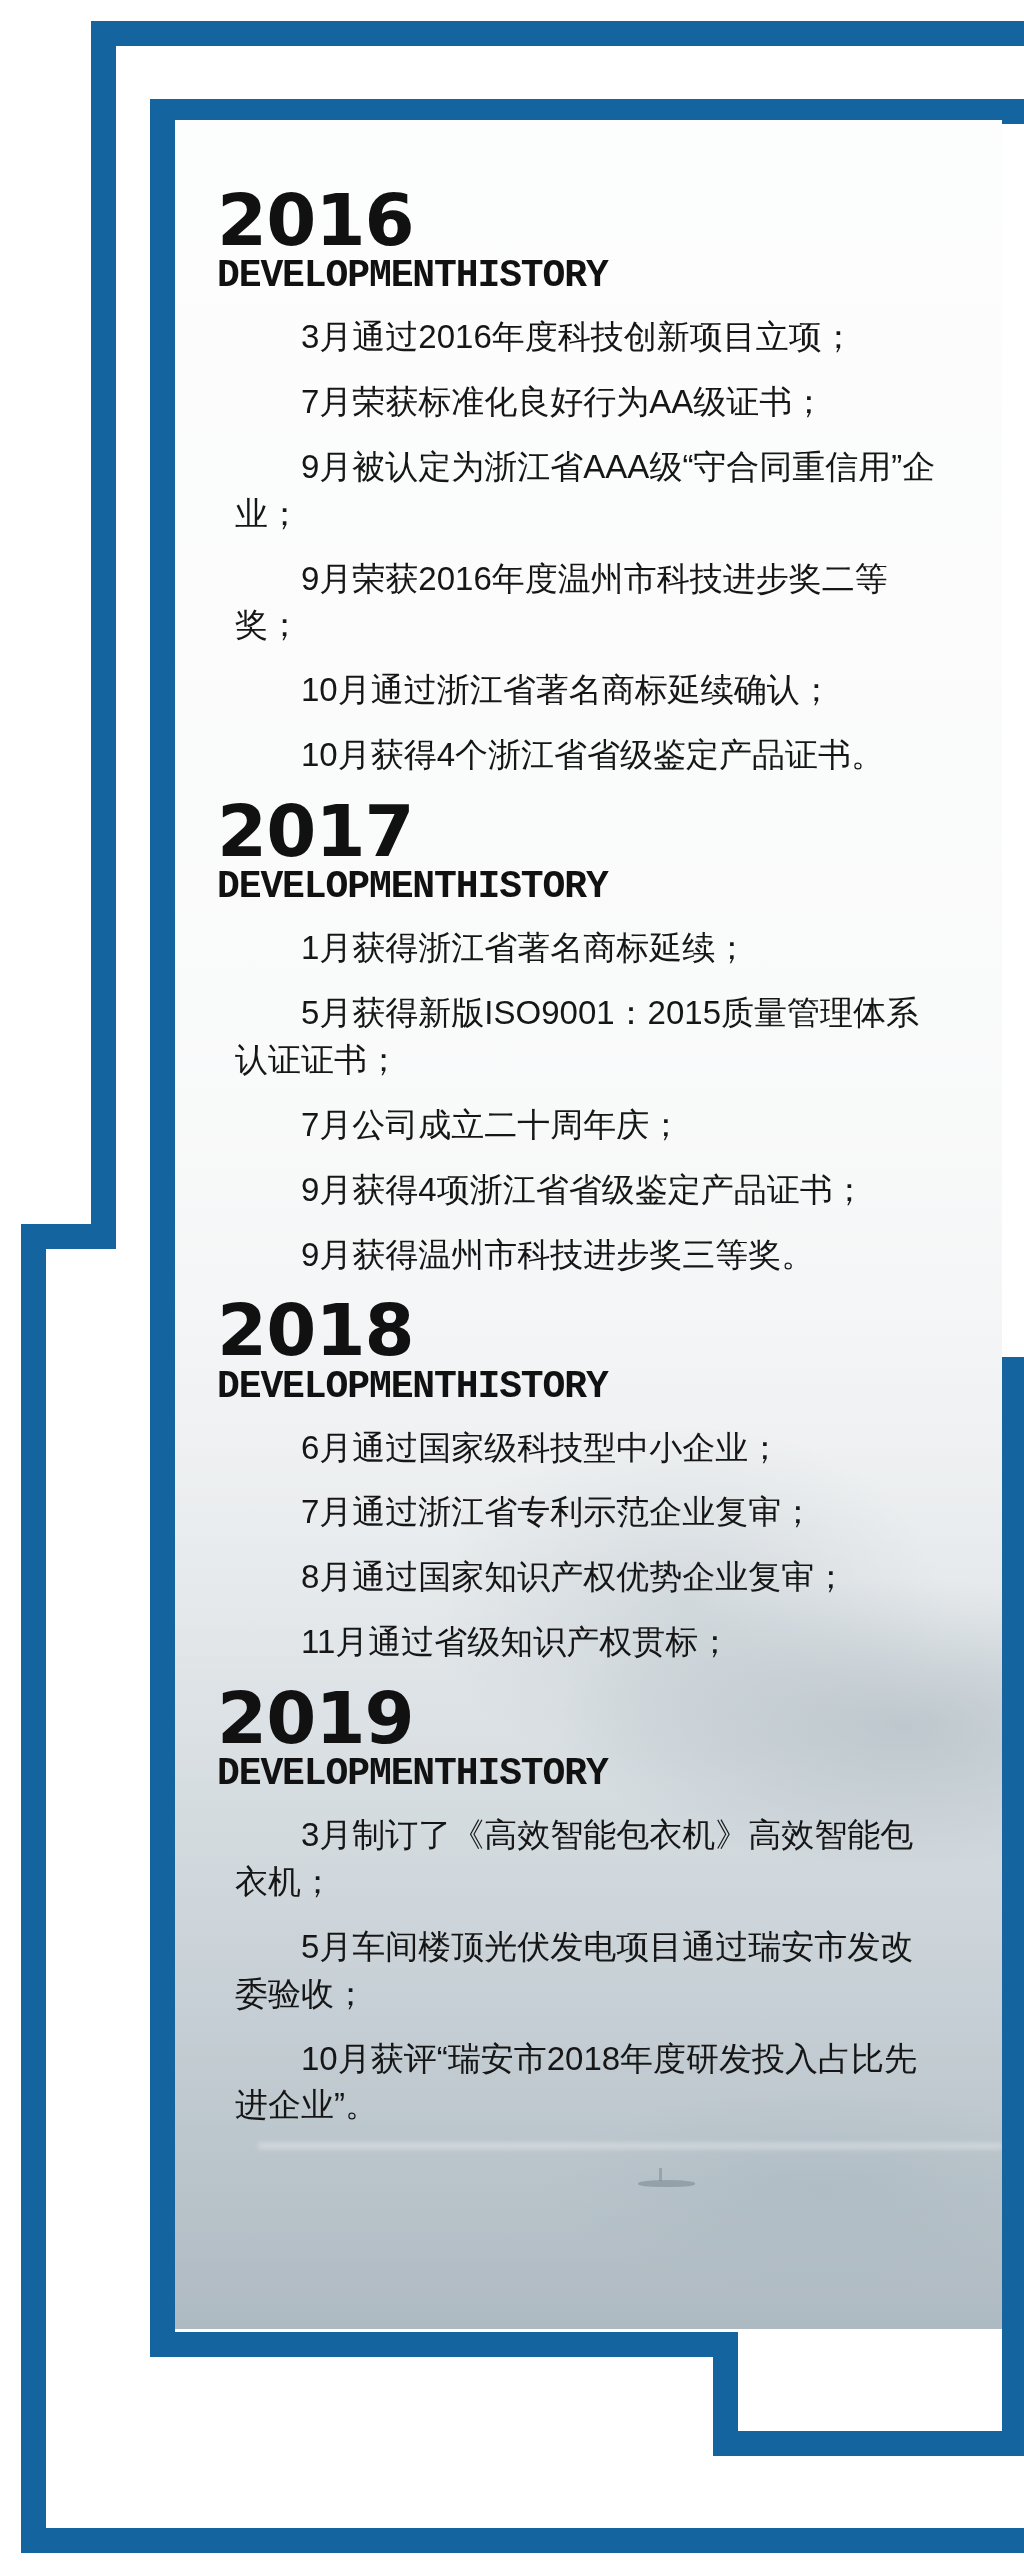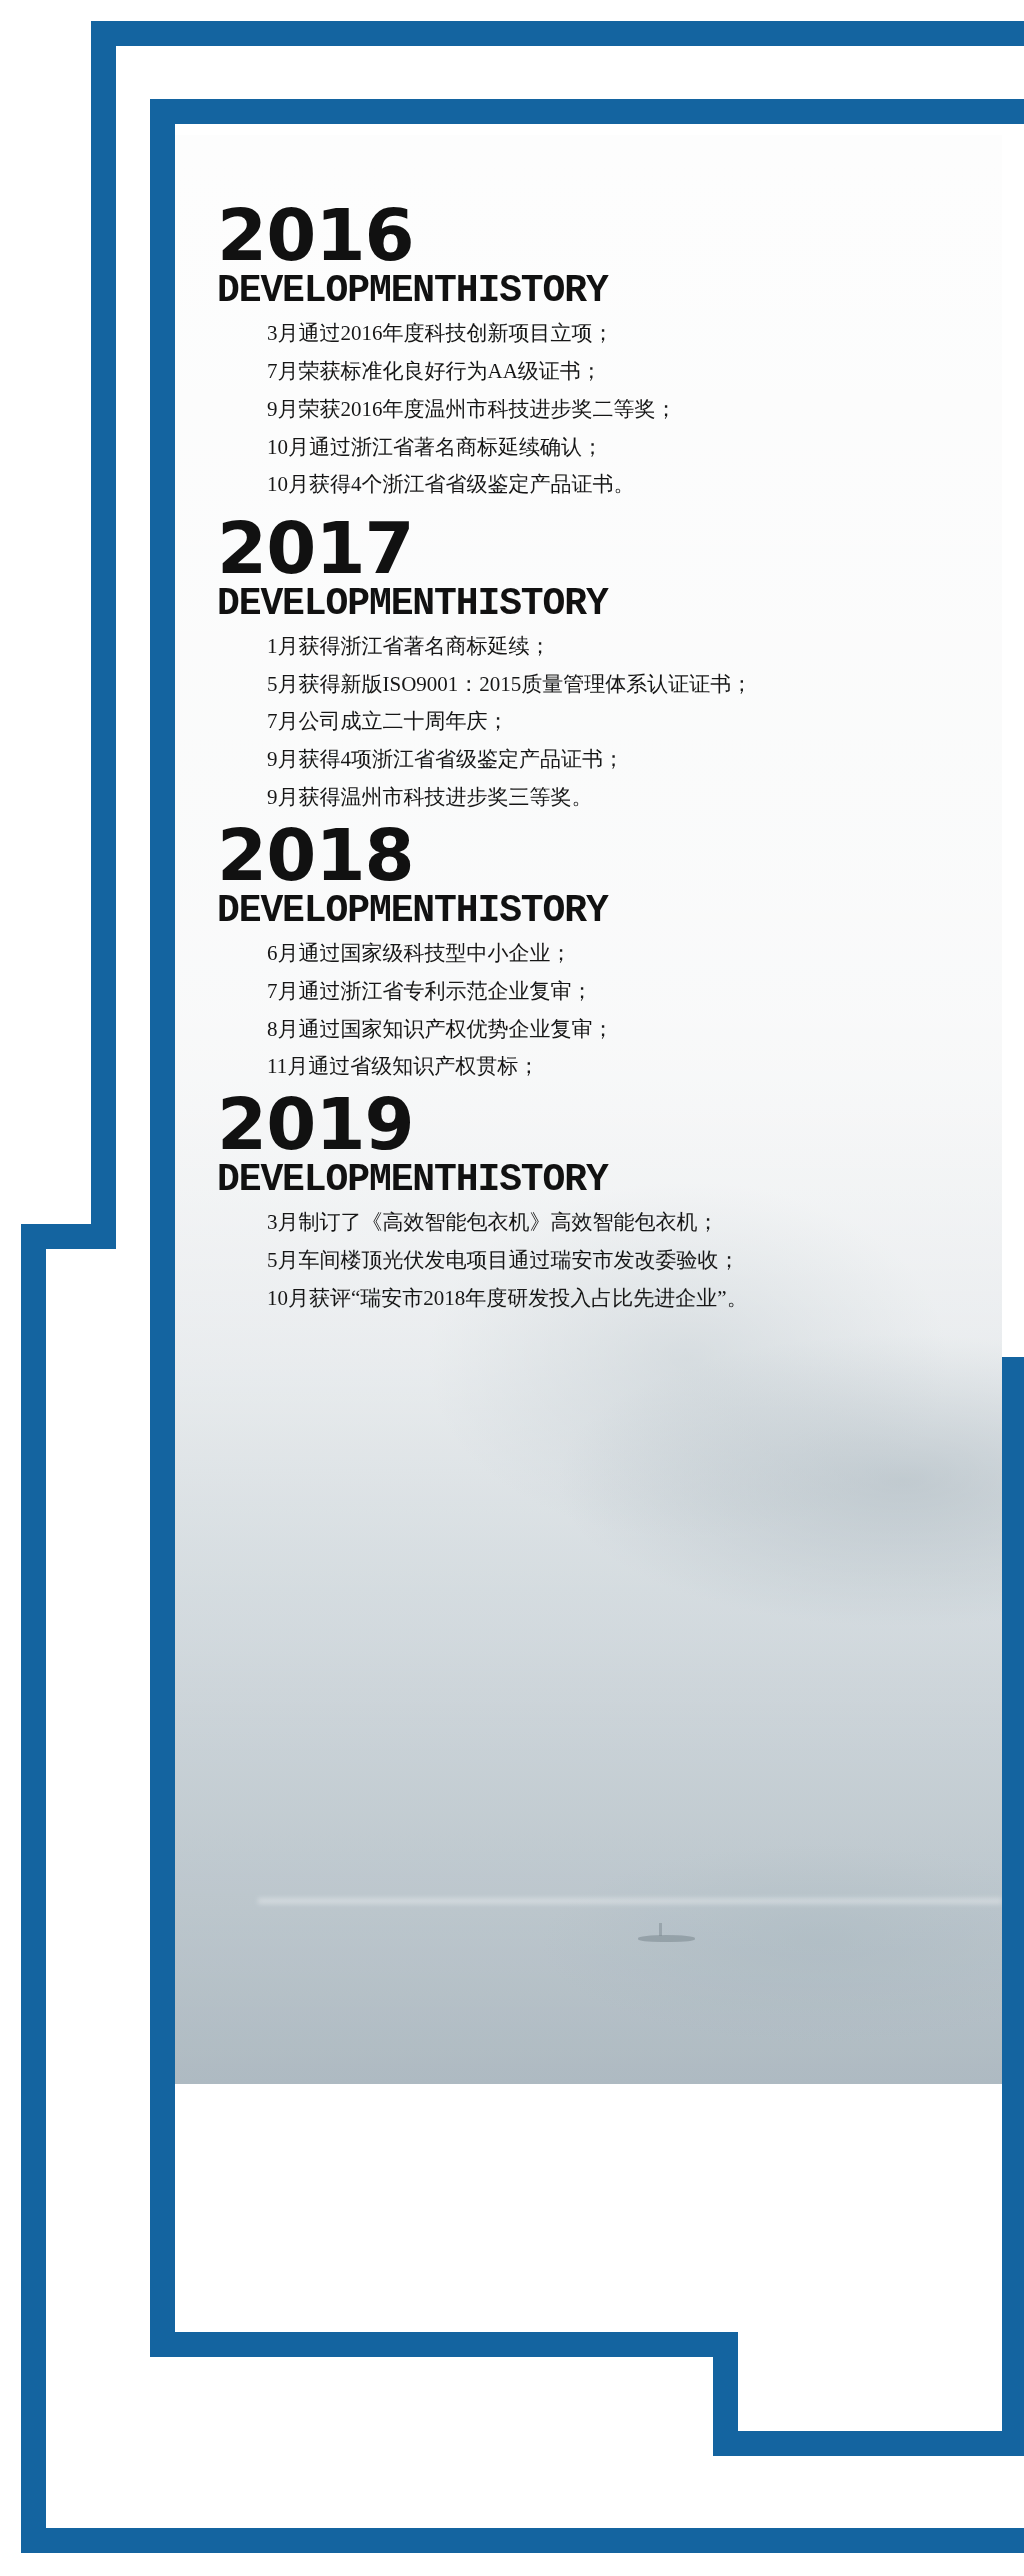--- a/index.html
+++ b/index.html
@@ -38,23 +38,23 @@
   .bar-inner-left     { left: 150px; top: 99px;  width: 25px;   height: 2258px; }
   .bar-inner-bottom   { left: 150px; top: 2332px; width: 588px;  height: 25px; }
   .bar-inner-right    { left: 713px; top: 2332px; width: 25px;   height: 123px; }
   .bar-inner-bot2     { left: 713px; top: 2431px; width: 313px;  height: 25px; }
   .bar-inner-right2   { left: 1002px;top: 1357px; width: 25px;   height: 1099px; }
 
   
   .panel {
     position: absolute;
     left: 175px;
-    top: 135px;
+    top: 120px;
     width: 827px;
-    height: 1949px;
+    height: 2209px;
     overflow: hidden;
     background: linear-gradient(to bottom, #f2f3f3 0%, #eceeef 40%, #e3e6e8 62%, #cfd6da 78%, #b9c4ca 88%, #aab6bd 100%);
   }
   
   .photo {
     position: absolute;
     left: 0;
     right: 0;
     bottom: 0;
     height: 1006px;
@@ -124,26 +124,26 @@
   .subtitle {
     font-family: Liberation Mono, monospace;
     font-weight: 700;
     font-size: 38px;
     line-height: 1.05;
     letter-spacing: -1.1px;
     color: #111111;
     margin: 0 0 7.6px 0;
   }
   .entry {
-    font-size: 21px;
+    font-size: 33px;
     line-height: 1.42;
     text-indent: 2em;
-    margin: 8px;
+    margin: 18px;
     color: #161616;
-    font-family: Liberation Serif, serif;
+    font-family: Liberation Sans, sans-serif;
   }
   .block:nth-child(1) { margin-bottom: 13.3px; }
 </style>
 </head>
 <body>
 
 <div class="frame-layer">
   <div class="bar bar-outer-top"></div>
   <div class="bar bar-outer-left"></div>
   <div class="bar bar-outer-jogh"></div>
@@ -164,20 +164,21 @@
   </div>
   <div class="haze"></div>
 
   <div class="content">
 
     <div class="block">
       <div class="year">2016</div>
       <div class="subtitle">DEVELOPMENTHISTORY</div>
       <p class="entry">3月通过2016年度科技创新项目立项；</p>
       <p class="entry">7月荣获标准化良好行为AA级证书；</p>
+      <p class="entry">9月被认定为浙江省AAA级“守合同重信用”企业；</p>
       <p class="entry">9月荣获2016年度温州市科技进步奖二等奖；</p>
       <p class="entry">10月通过浙江省著名商标延续确认；</p>
       <p class="entry">10月获得4个浙江省省级鉴定产品证书。</p>
     </div>
 
     <div class="block">
       <div class="year">2017</div>
       <div class="subtitle">DEVELOPMENTHISTORY</div>
       <p class="entry">1月获得浙江省著名商标延续；</p>
       <p class="entry">5月获得新版ISO9001：2015质量管理体系认证证书；</p>

